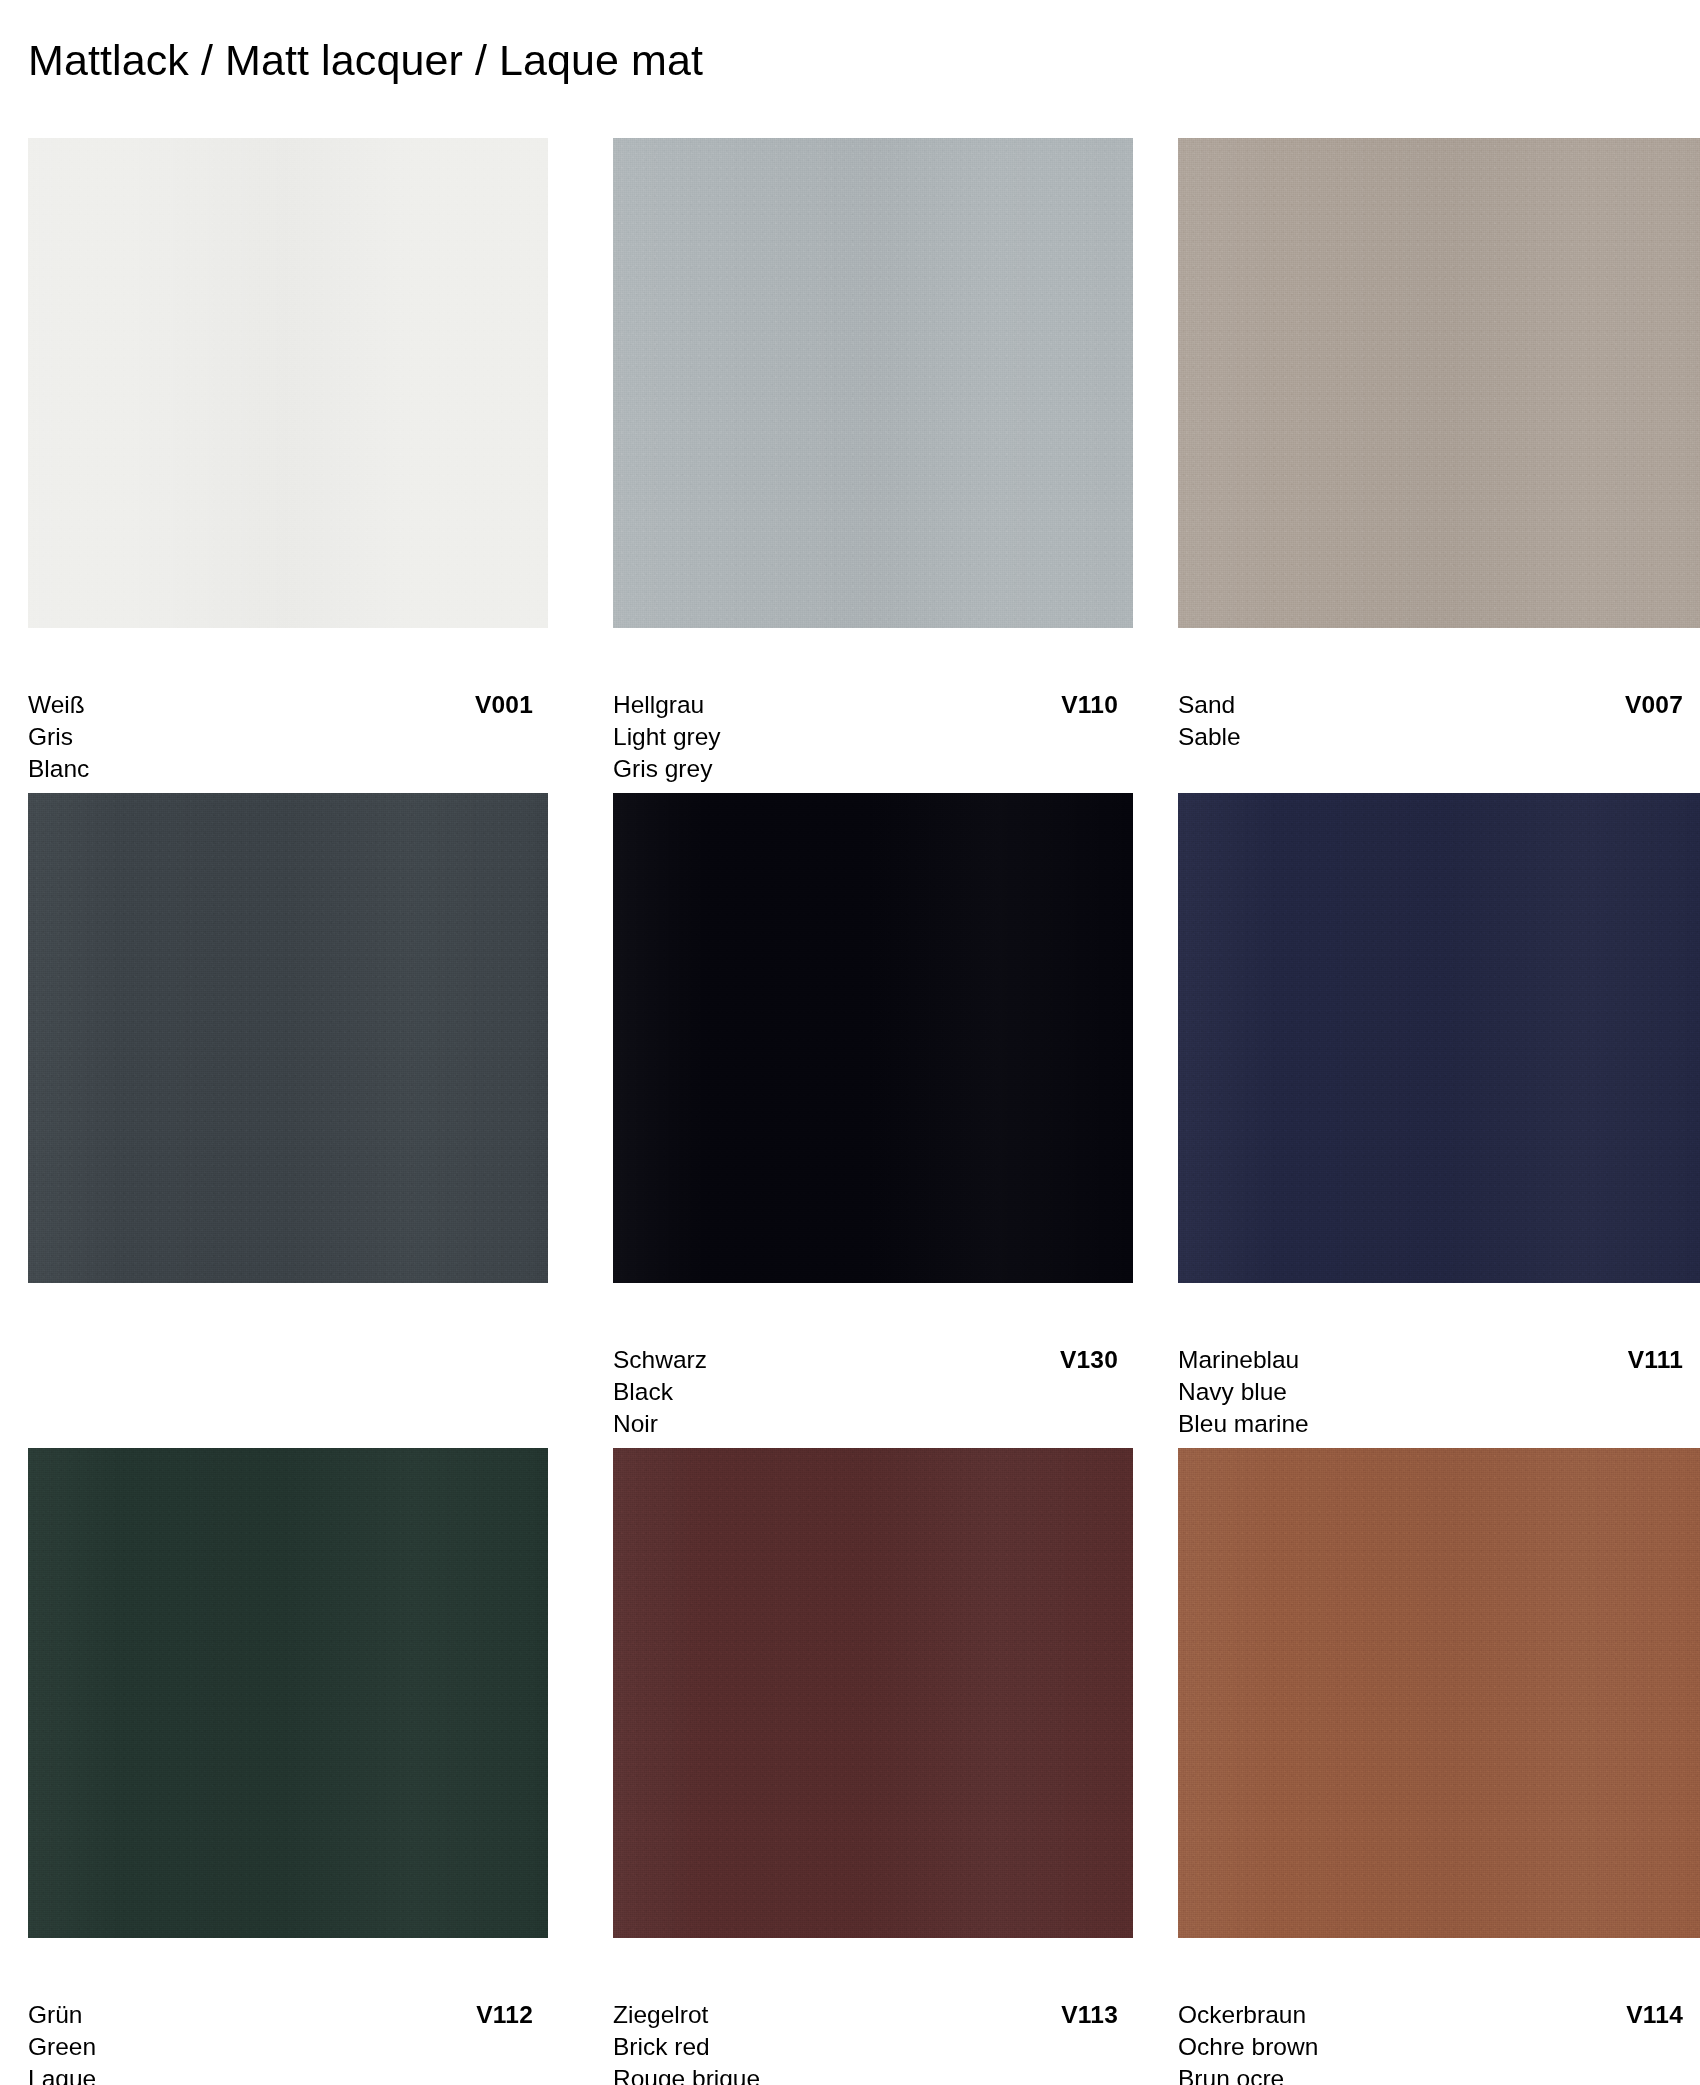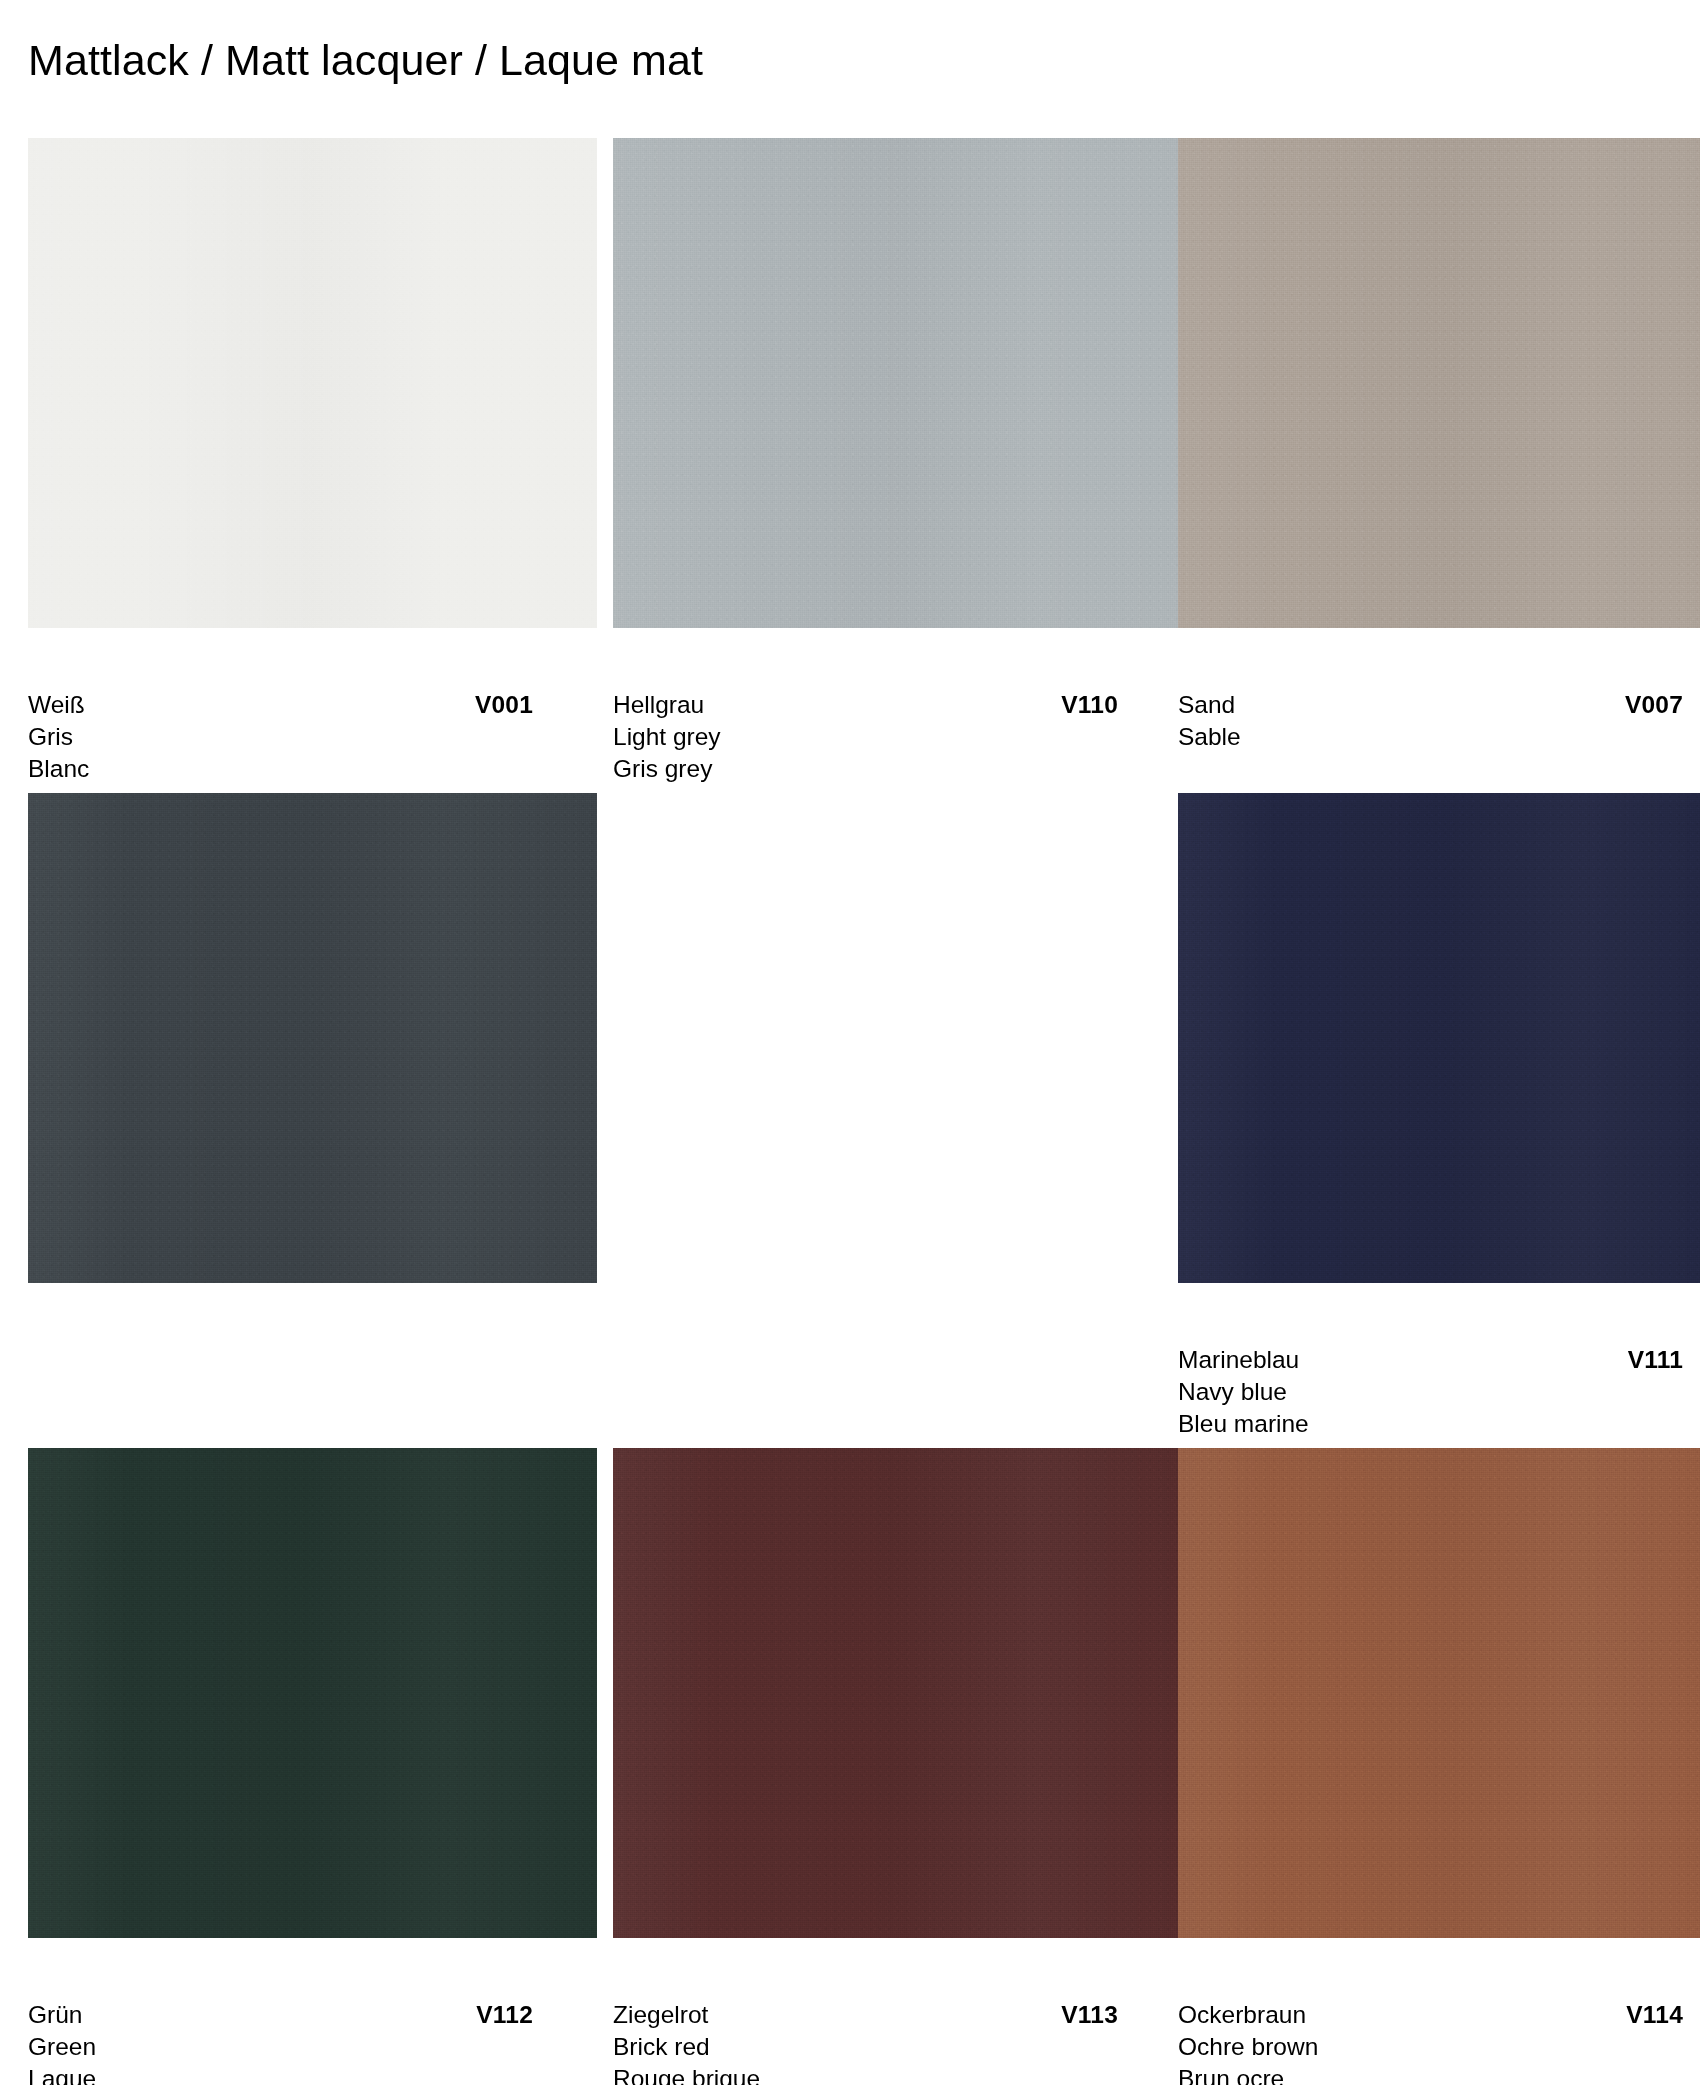--- a/index.html
+++ b/index.html
@@ -49,21 +49,21 @@
   .swatch-row {
     display: block;
     width: 1700px;
     height: 655px;
     position: relative;
   }
 
   .swatch-cell {
     position: absolute;
     top: 0;
-    width: 569px;
+    width: 520px;
   }
 
   .swatch-cell.col-0 { left: 0px; }
   .swatch-cell.col-1 { left: 585px; }
   .swatch-cell.col-2 { left: 1150px; width: 550px; }
 
   
   .swatch-chip {
     position: relative;
     width: 100%;
@@ -218,20 +218,34 @@
 
     <div class="swatch-row">
 
       <div class="swatch-cell col-0">
         <div class="swatch-chip" style="background-color: rgb(60, 67, 72);">
           <div class="sheen"></div>
           <div class="grain"></div>
         </div>
       </div>
 
+      <div class="swatch-cell col-1">
+        <div class="swatch-chip" style="background-color: rgb(5, 5, 12);">
+          <div class="sheen"></div>
+          <div class="grain"></div>
+        </div>
+        <div class="swatch-caption">
+          <div class="caption-first-line">
+            <span class="name-de">Schwarz</span>
+            <span class="code">V130</span>
+          </div>
+          <div class="name-en">Black</div>
+          <div class="name-fr">Noir</div>
+        </div>
+      </div>
 
       <div class="swatch-cell col-2">
         <div class="swatch-chip" style="background-color: rgb(34, 38, 66);">
           <div class="sheen"></div>
           <div class="grain"></div>
         </div>
         <div class="swatch-caption">
           <div class="caption-first-line">
             <span class="name-de">Marineblau</span>
             <span class="code">V111</span>

